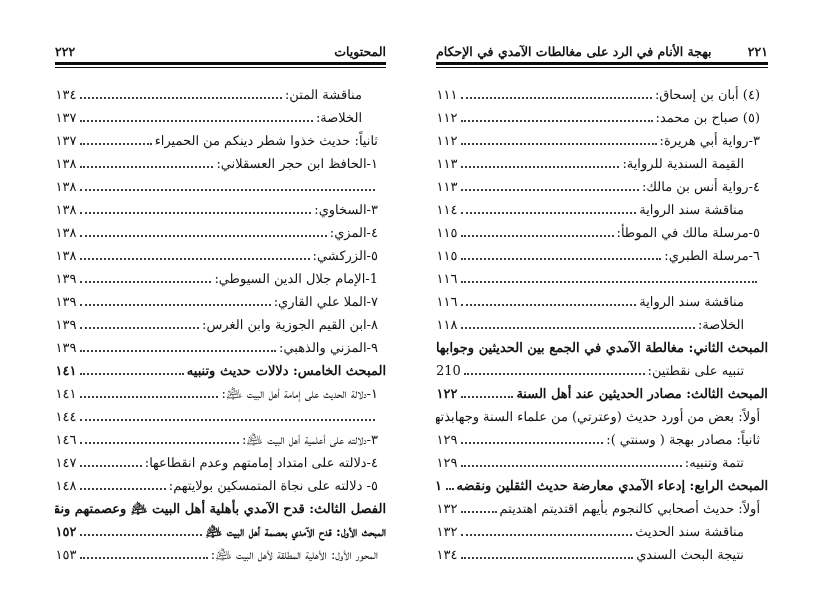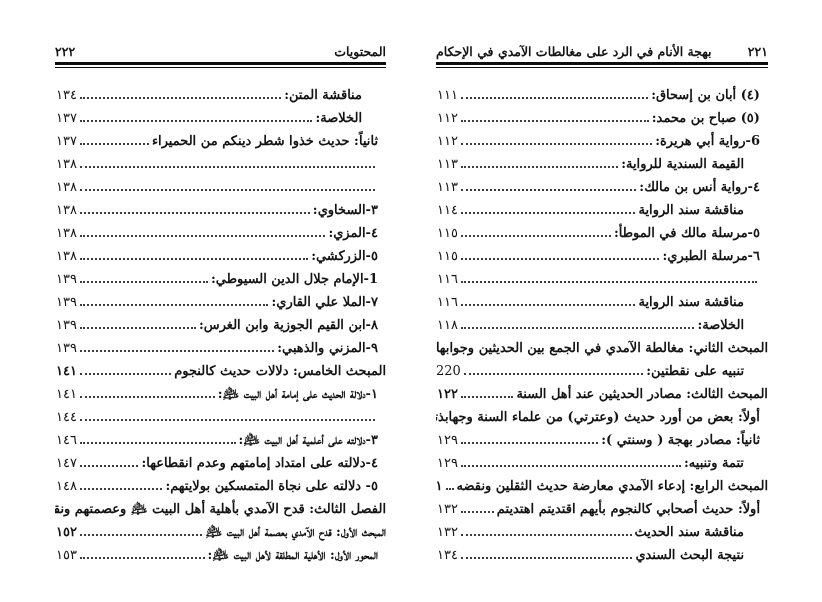--- a/index.html
+++ b/index.html
@@ -22,27 +22,27 @@
   .rule-thin{height:1px;background:#0d0d0d;margin-top:2px;}
 
   .toc{direction:rtl;}
   .toc-row{
     display:flex;align-items:flex-end;height:23px;font-size:13px;
     white-space:nowrap;overflow:hidden;
   }
   .toc-row.bold{font-weight:bold;}
   .toc-row.lvl1{padding-right:8px;}
   .toc-row.lvl2{padding-right:24px;}
-  .toc-label{flex:0 0 auto;line-height:1.35;font-weight:bold;}
+  .toc-label{flex:0 0 auto;line-height:1.35;}
   .toc-dots{
     flex:1 1 auto;min-width:8px;
     border-bottom:2px dotted #3c3c3c;
     margin:0 3px 5px 3px;height:0;
   }
-  .toc-page{flex:0 0 auto;direction:ltr;text-align:right;min-width:22px;line-height:1.35;}
+  .toc-page{flex:0 0 auto;direction:ltr;text-align:center;min-width:22px;line-height:1.35;}
 </style>
 </head>
 <body>
 
 <div class="page page-left">
   <div class="page-header">
     <span class="header-title">المحتويات</span>
     <span class="page-num">٢٢٢</span>
   </div>
   <div class="header-rule">
@@ -59,20 +59,21 @@
         <span class="toc-label">الخلاصة:</span>
         <span class="toc-dots"></span>
         <span class="toc-page">١٣٧</span>
       </div>
       <div class="toc-row lvl1">
         <span class="toc-label">ثانياً: حديث خذوا شطر دينكم من الحميراء</span>
         <span class="toc-dots"></span>
         <span class="toc-page">١٣٧</span>
       </div>
       <div class="toc-row lvl1">
+        <span class="toc-label">١-الحافظ ابن حجر العسقلاني:</span>
         <span class="toc-dots"></span>
         <span class="toc-page">١٣٨</span>
       </div>
       <div class="toc-row lvl1">
         <span class="toc-dots"></span>
         <span class="toc-page">١٣٨</span>
       </div>
       <div class="toc-row lvl1">
         <span class="toc-label">٣-السخاوي:</span>
         <span class="toc-dots"></span>
@@ -102,21 +103,21 @@
         <span class="toc-label">٨-ابن القيم الجوزية وابن الغرس:</span>
         <span class="toc-dots"></span>
         <span class="toc-page">١٣٩</span>
       </div>
       <div class="toc-row lvl1">
         <span class="toc-label">٩-المزني والذهبي:</span>
         <span class="toc-dots"></span>
         <span class="toc-page">١٣٩</span>
       </div>
       <div class="toc-row lvl0 bold">
-        <span class="toc-label">المبحث الخامس: دلالات حديث كالنجوم</span>
+        <span class="toc-label">المبحث الخامس: دلالات حديث وتنبيه</span>
         <span class="toc-dots"></span>
         <span class="toc-page">١٤١</span>
       </div>
       <div class="toc-row lvl1">
         <span class="toc-label">١-دلالة الحديث على إمامة أهل البيت ﵇:</span>
         <span class="toc-dots"></span>
         <span class="toc-page">١٤١</span>
       </div>
       <div class="toc-row lvl1">
         <span class="toc-dots"></span>
@@ -167,21 +168,21 @@
         <span class="toc-label">(٤) أبان بن إسحاق:</span>
         <span class="toc-dots"></span>
         <span class="toc-page">١١١</span>
       </div>
       <div class="toc-row lvl1">
         <span class="toc-label">(٥) صباح بن محمد:</span>
         <span class="toc-dots"></span>
         <span class="toc-page">١١٢</span>
       </div>
       <div class="toc-row lvl1">
-        <span class="toc-label">6-رواية أبي هريرة:</span>
+        <span class="toc-label">٣-رواية أبي هريرة:</span>
         <span class="toc-dots"></span>
         <span class="toc-page">١١٢</span>
       </div>
       <div class="toc-row lvl2">
         <span class="toc-label">القيمة السندية للرواية:</span>
         <span class="toc-dots"></span>
         <span class="toc-page">١١٣</span>
       </div>
       <div class="toc-row lvl1">
         <span class="toc-label">٤-رواية أنس بن مالك:</span>
@@ -216,21 +217,21 @@
         <span class="toc-label">الخلاصة:</span>
         <span class="toc-dots"></span>
         <span class="toc-page">١١٨</span>
       </div>
       <div class="toc-row lvl0 bold">
         <span class="toc-label">المبحث الثاني: مغالطة الآمدي في الجمع بين الحديثين وجوابها</span>
       </div>
       <div class="toc-row lvl2">
         <span class="toc-label">تنبيه على نقطتين:</span>
         <span class="toc-dots"></span>
-        <span class="toc-page">220</span>
+        <span class="toc-page">210</span>
       </div>
       <div class="toc-row lvl0 bold">
         <span class="toc-label">المبحث الثالث: مصادر الحديثين عند أهل السنة</span>
         <span class="toc-dots"></span>
         <span class="toc-page">١٢٢</span>
       </div>
       <div class="toc-row lvl1">
         <span class="toc-label">أولاً: بعض من أورد حديث (وعترتي) من علماء السنة وجهابذتهم:</span>
       </div>
       <div class="toc-row lvl1">

